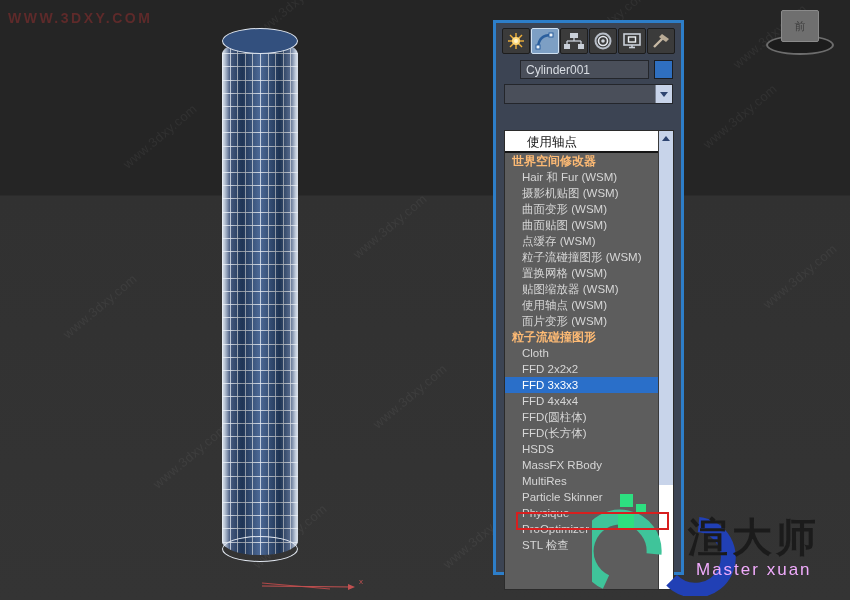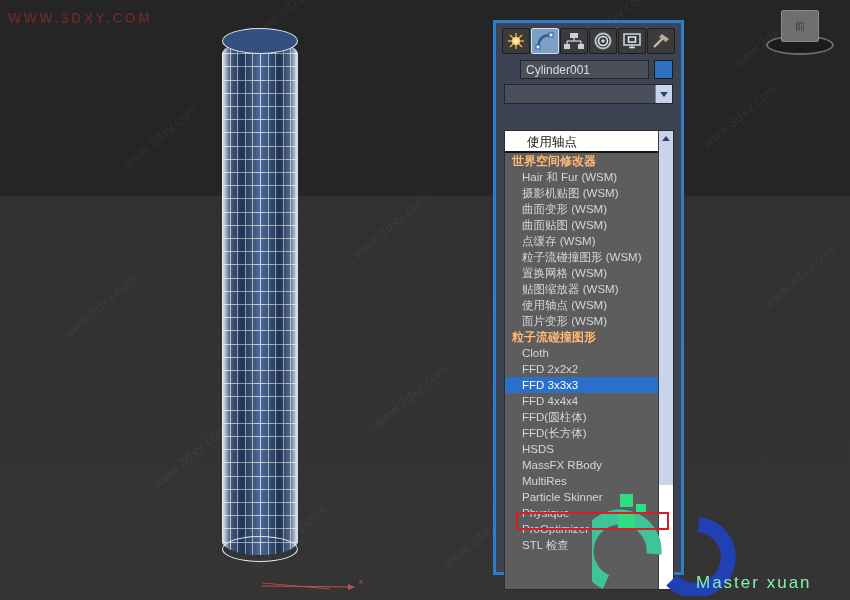--- a/index.html
+++ b/index.html
@@ -269,21 +269,21 @@
 
   
   .logo { position: absolute; right: 6px; bottom: 4px; width: 252px; height: 108px; }
   .logo-text-cn {
     position: absolute; left: 96px; top: 22px;
     font-size: 40px; font-weight: bold; color: #1b1b1b;
     letter-spacing: 4px; font-family: "DejaVu Sans", sans-serif;
   }
   .logo-text-en {
     position: absolute; left: 104px; top: 72px;
-    font-size: 17px; color: #86efac; letter-spacing: 2px; margin-top: 13px;
+    font-size: 17px; color: #f0abfc; letter-spacing: 2px;
   }
 </style>
 </head>
 <body>
 
 <div id="app">
 
   <div class="viewport">
 
     <div class="wm-tl">WWW.3DXY.COM</div>
@@ -440,16 +440,17 @@
   </div>
 
   <div class="logo">
     <svg width="252" height="108" viewBox="0 0 252 108">
       <path d="M14 94 A34 34 0 1 1 62 66" stroke="#3fc49a" stroke-width="15" fill="none" stroke-linecap="butt"></path>
       <path d="M96 96 A33 33 0 1 1 118 38" stroke="#2140b5" stroke-width="15" fill="none" stroke-linecap="butt" transform="rotate(185 100 66)"></path>
       <rect x="28" y="6" width="13" height="13" fill="#2ddf80"></rect>
       <rect x="44" y="16" width="10" height="10" fill="#2ddf80"></rect>
       <rect x="26" y="26" width="16" height="16" fill="#2ddf80"></rect>
     </svg>
+    <div class="logo-text-cn">渲大师</div>
     <div class="logo-text-en">Master xuan</div>
   </div>
 
 </div>
 
 </body></html>

